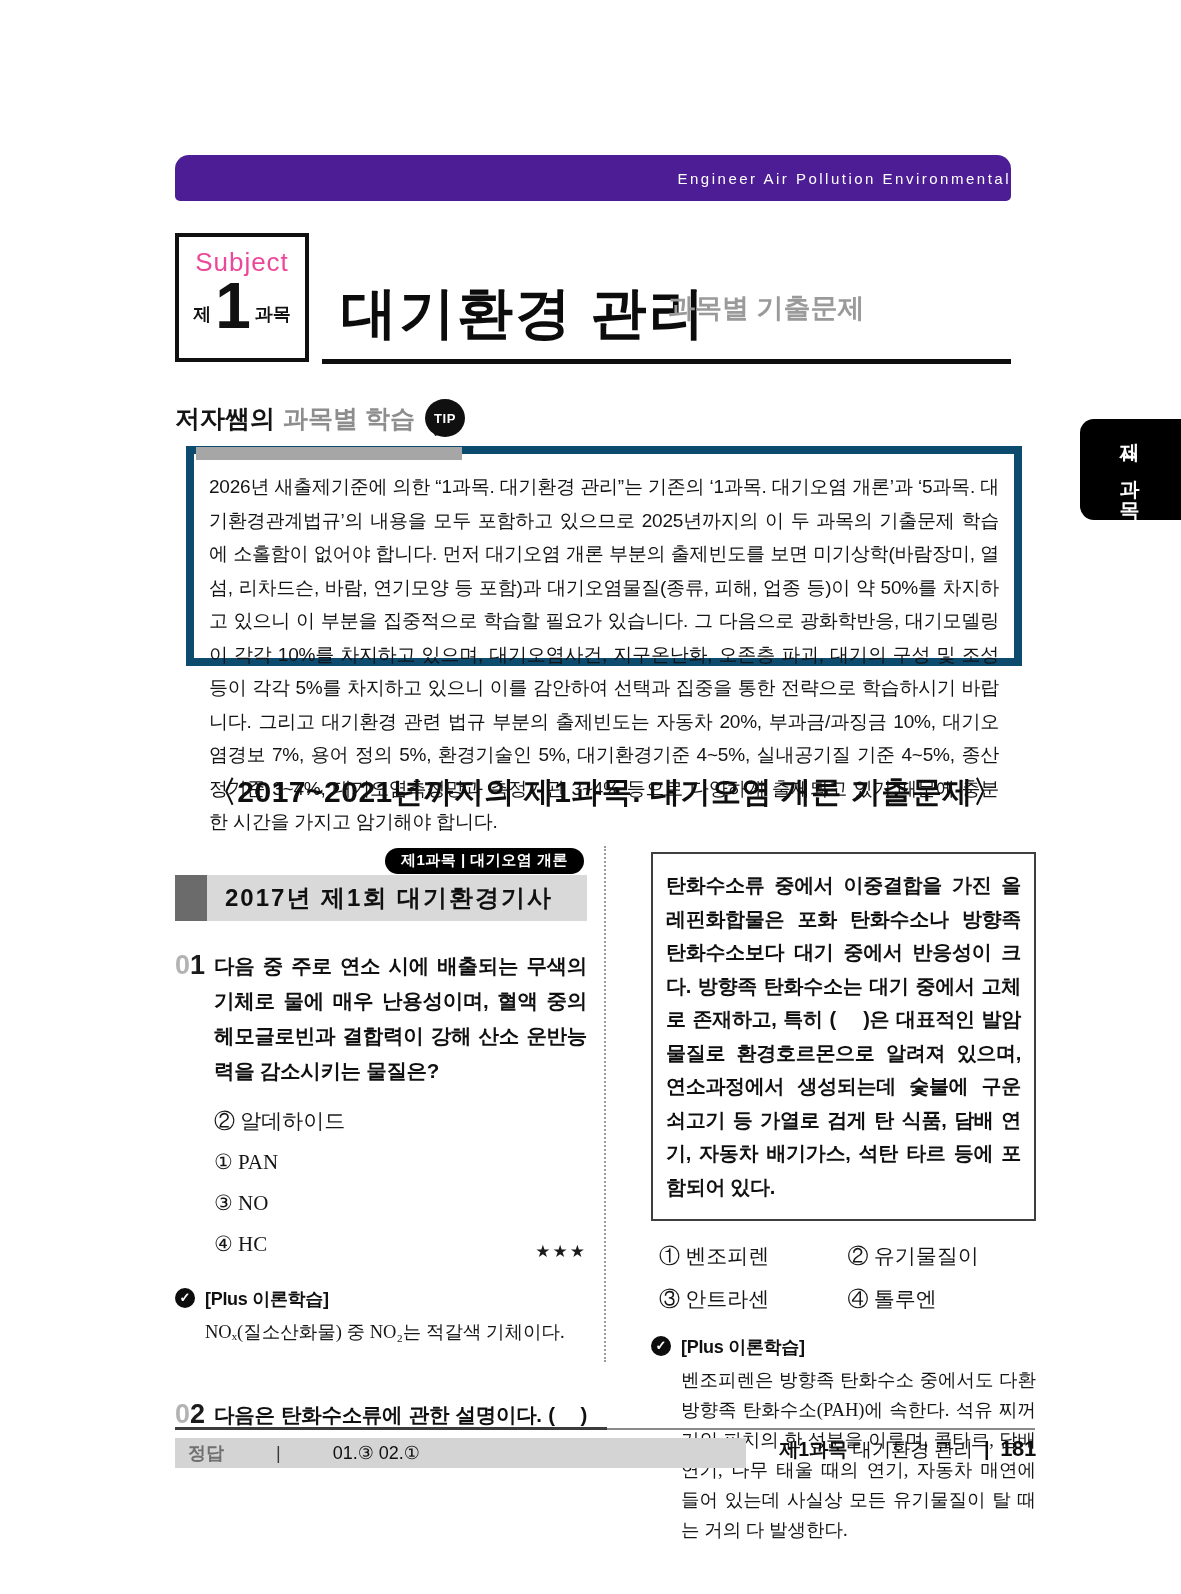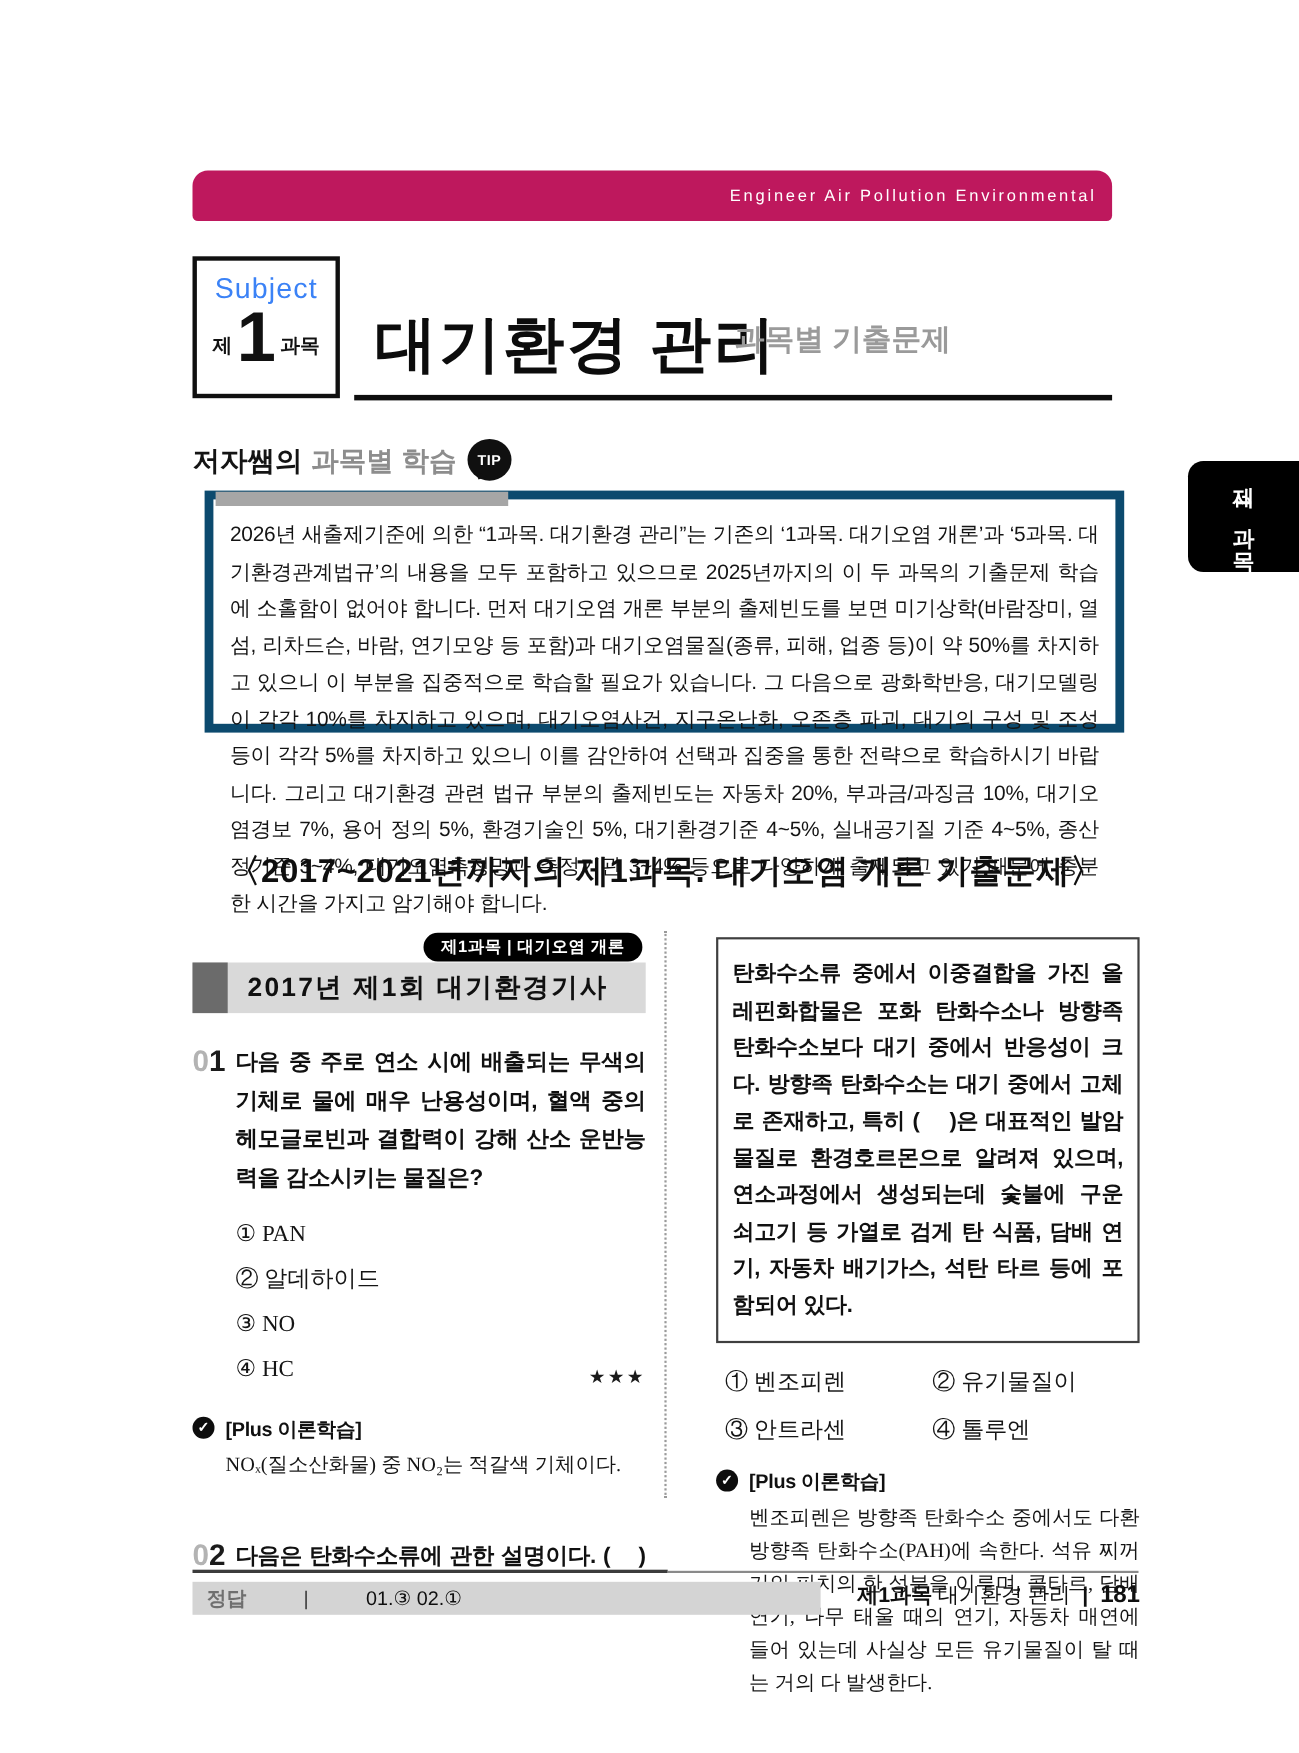--- a/index.html
+++ b/index.html
@@ -5,31 +5,31 @@
   * { margin:0; padding:0; box-sizing:border-box; }
   html,body { background:#fff; }
   .page {
     position:relative; width:1181px; height:1594px; background:#fff;
     font-family:"Liberation Sans", sans-serif; color:#111; overflow:hidden;
   }
 
   
   .banner {
     position:absolute; left:175px; top:155px; width:836px; height:46px;
-    background:#be185d; border-radius:14px 14px 5px 5px;
-    display:flex; align-items:center; justify-content:flex-end; padding-right:14px;
+    background:#4c1d95; border-radius:14px 14px 5px 5px;
+    display:flex; align-items:center; justify-content:flex-end; 
   }
   .banner span { color:#fff; font-size:15px; letter-spacing:2.5px; font-weight:500; }
 
   
   .subject-box {
     position:absolute; left:175px; top:233px; width:134px; height:129px;
     border:4px solid #101010; background:#fff; text-align:center;
   }
-  .subject-box .eyebrow { display:block; margin-top:10px; color:#3b82f6; font-size:26px; font-weight:500; letter-spacing:1px; }
+  .subject-box .eyebrow { display:block; margin-top:10px; color:#ec4899; font-size:26px; font-weight:500; letter-spacing:1px; }
   .subject-box .numrow { display:flex; align-items:flex-end; justify-content:center; margin-top:-4px; }
   .subject-box .pre, .subject-box .suf { font-size:18px; font-weight:700; padding-bottom:12px; }
   .subject-box .big { font-size:64px; font-weight:800; line-height:1; padding:0 4px; }
 
   .main-title {
     position:absolute; left:341px; top:276px; font-size:56px; font-weight:800;
     letter-spacing:2px; color:#0c0c0c;
   }
   .sub-title {
     position:absolute; left:668px; top:290px; font-size:27px; font-weight:800; color:#9a9a9a;
@@ -207,22 +207,22 @@
     </div>
 
     <div class="question">
       <div class="q-num">
         <span class="zero">0</span><span class="digit">1</span>
       </div>
       <div class="q-body">
         <p class="q-text">다음 중 주로 연소 시에 배출되는 무색의 기체로 물에 매우 난용성이며, 혈액 중의 헤모글로빈과 결합력이 강해 산소 운반능력을 감소시키는 물질은?</p>
         <span class="q-stars">★★★</span>
         <ul class="q-options">
+          <li>② 알데하이드</li>
           <li>① PAN</li>
-          <li>② 알데하이드</li>
           <li>③ NO</li>
           <li>④ HC</li>
         </ul>
       </div>
     </div>
 
     <div class="plus">
       <div class="icon-col">
         <span class="check-icon">✓</span>
       </div>

